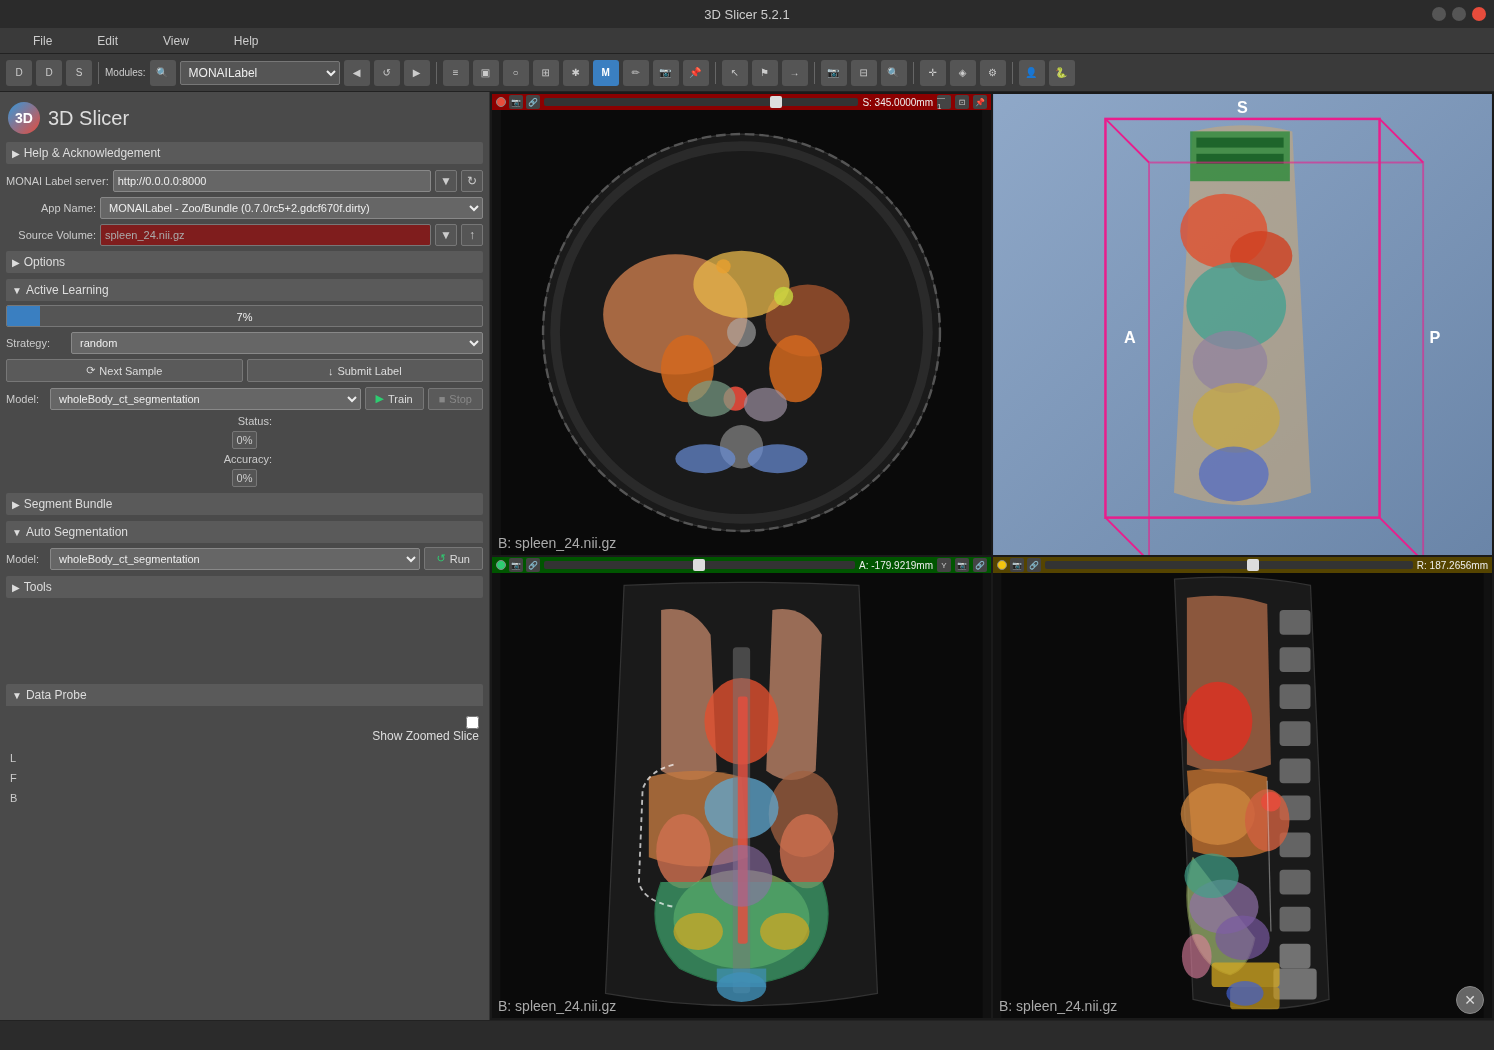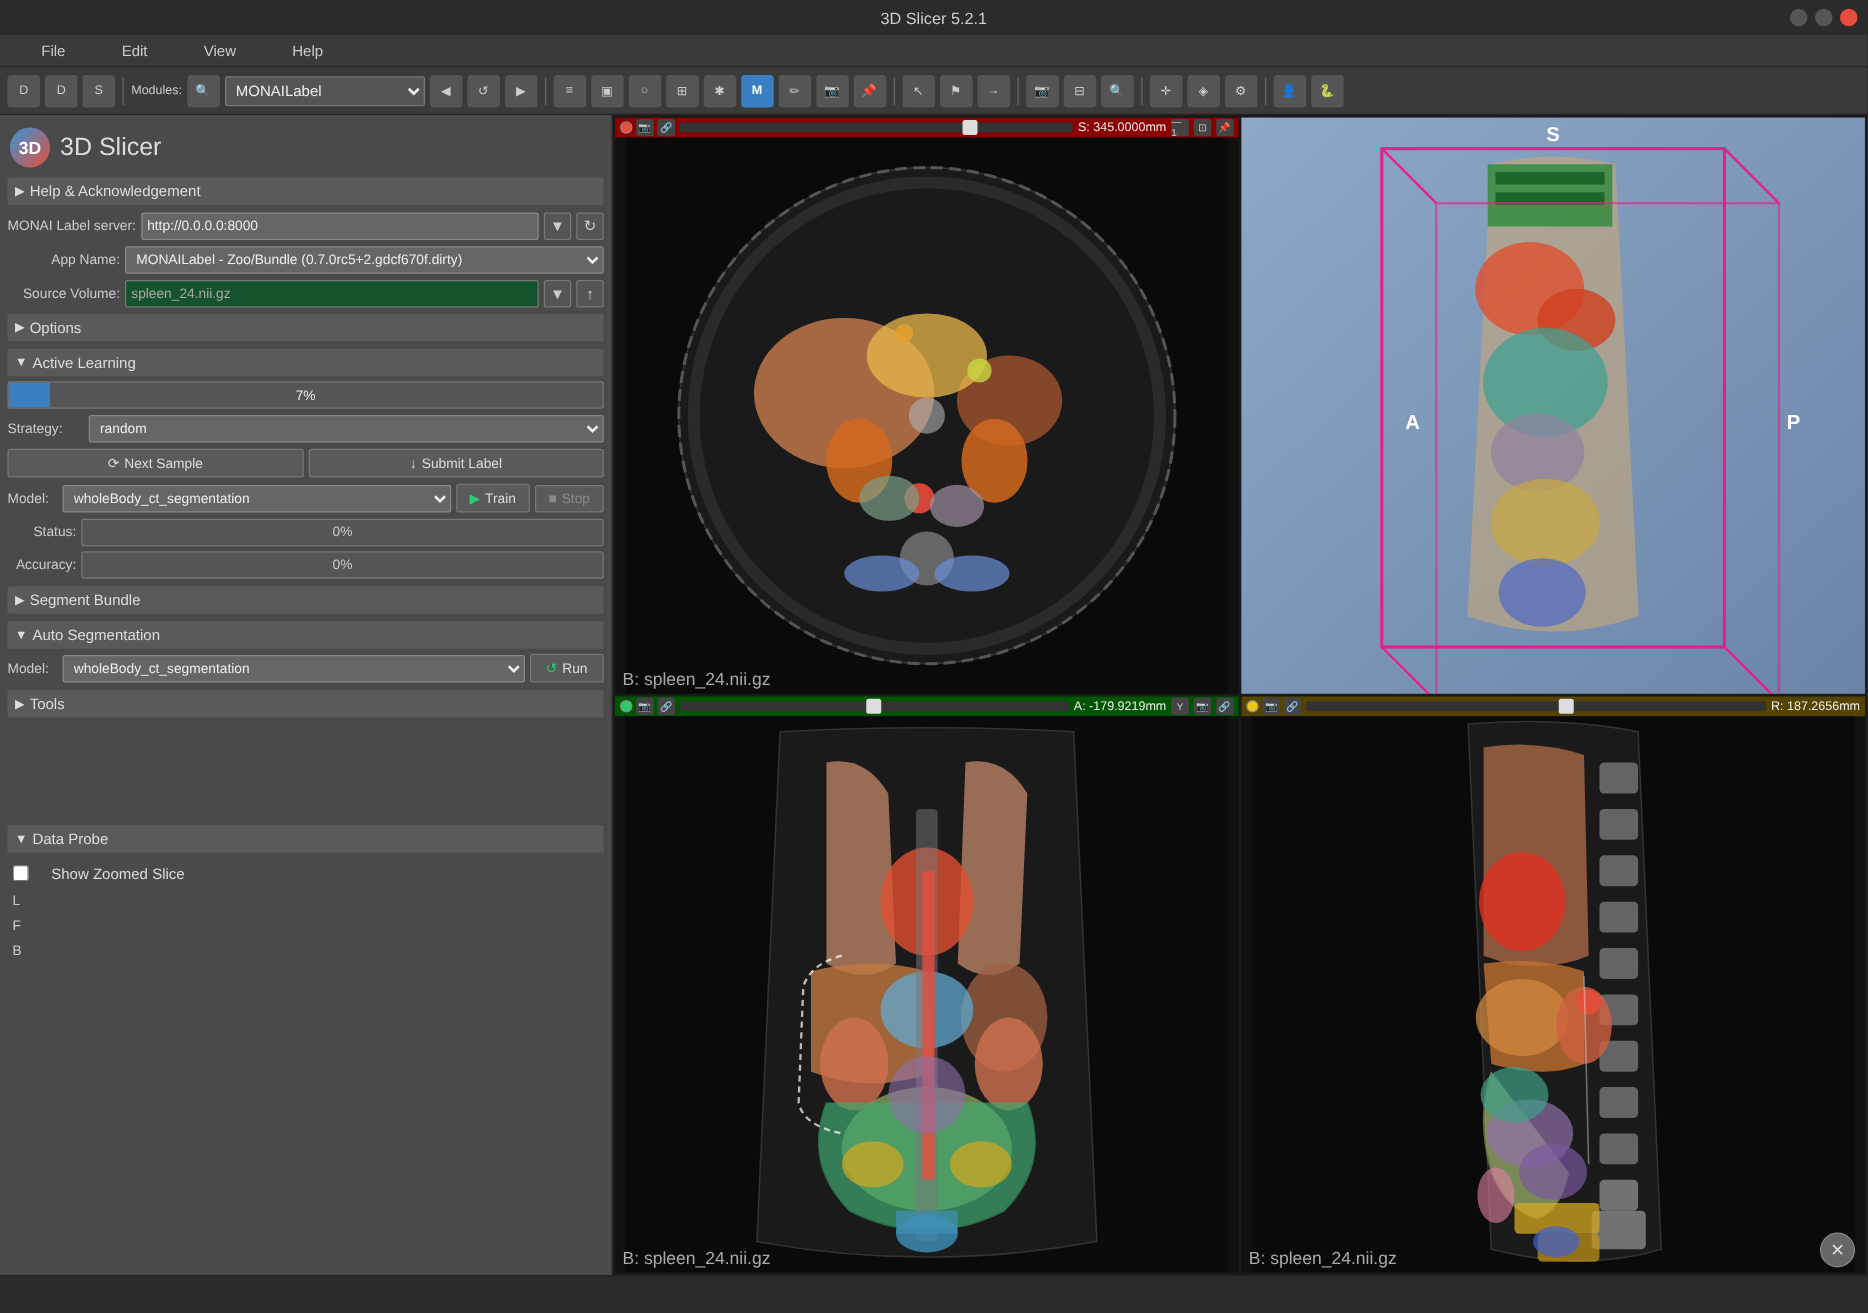--- a/index.html
+++ b/index.html
@@ -152,21 +152,21 @@
       flex: 1;
       background: #666;
       border: 1px solid #888;
       color: #eee;
       padding: 2px 4px;
       font-size: 11px;
       border-radius: 2px;
       height: 22px;
     }
     .form-input-readonly {
-      background: #14532d;
+      background: #7f1d1d;
       border: 1px solid #777;
       color: #aaa;
     }
     .form-select {
       flex: 1;
       background: #666;
       border: 1px solid #888;
       color: #eee;
       padding: 2px 4px;
       font-size: 11px;
@@ -295,20 +295,21 @@
       padding: 4px 10px;
       border-radius: 2px;
       cursor: pointer;
       font-size: 11px;
       display: flex; align-items: center; gap: 4px;
     }
 
     .status-row {
       display: flex; align-items: center; gap: 4px;
       margin-bottom: 4px;
+      flex-direction: column;
     }
     .status-label { color: #ccc; font-size: 11px; min-width: 55px; text-align: right; }
     .status-value {
       flex: 1;
       background: #555;
       border: 1px solid #777;
       color: #ccc;
       padding: 2px 4px;
       font-size: 11px;
       border-radius: 2px;
@@ -371,22 +372,23 @@
       padding: 4px 6px;
       border-radius: 2px 2px 0 0;
       cursor: pointer;
       display: flex; align-items: center; gap: 4px;
       color: #ddd;
       font-size: 12px;
       margin-bottom: 6px;
     }
     .data-probe-content { padding: 4px 4px; }
     .checkbox-row {
-      display: flex; align-items: flex-start; gap: 18px;
+      display: flex; align-items: flex-end; gap: 0;
       margin-bottom: 6px;
+      flex-direction: column;
     }
     .data-probe-lines { color: #ccc; font-size: 11px; line-height: 1.8; }
 
     
     .right-area {
       flex: 1;
       background: #1a1a1a;
       display: grid;
       grid-template-columns: 1fr 1fr;
       grid-template-rows: 1fr 1fr;

